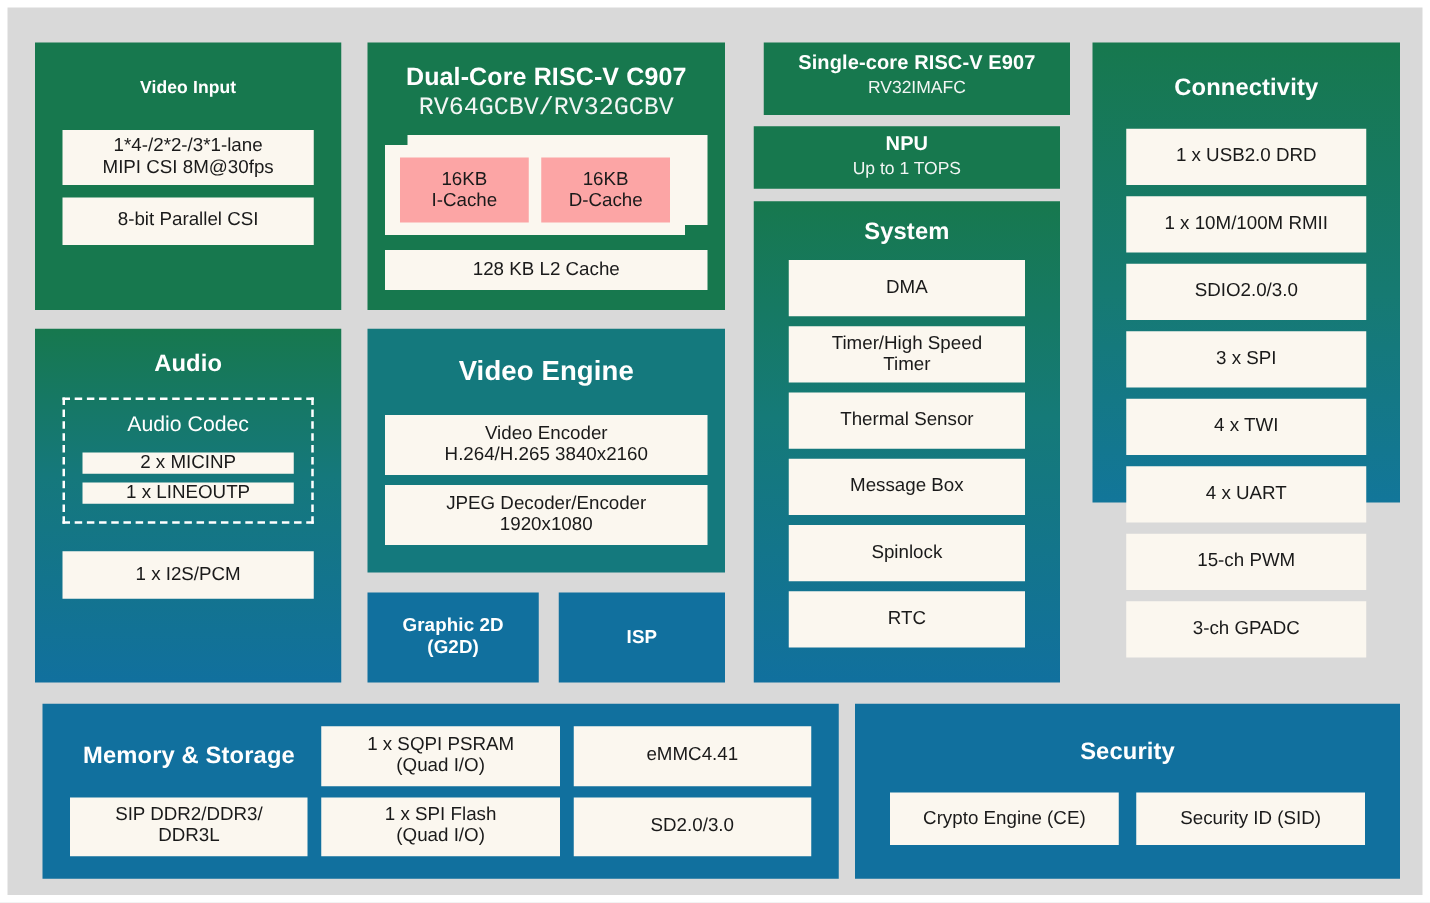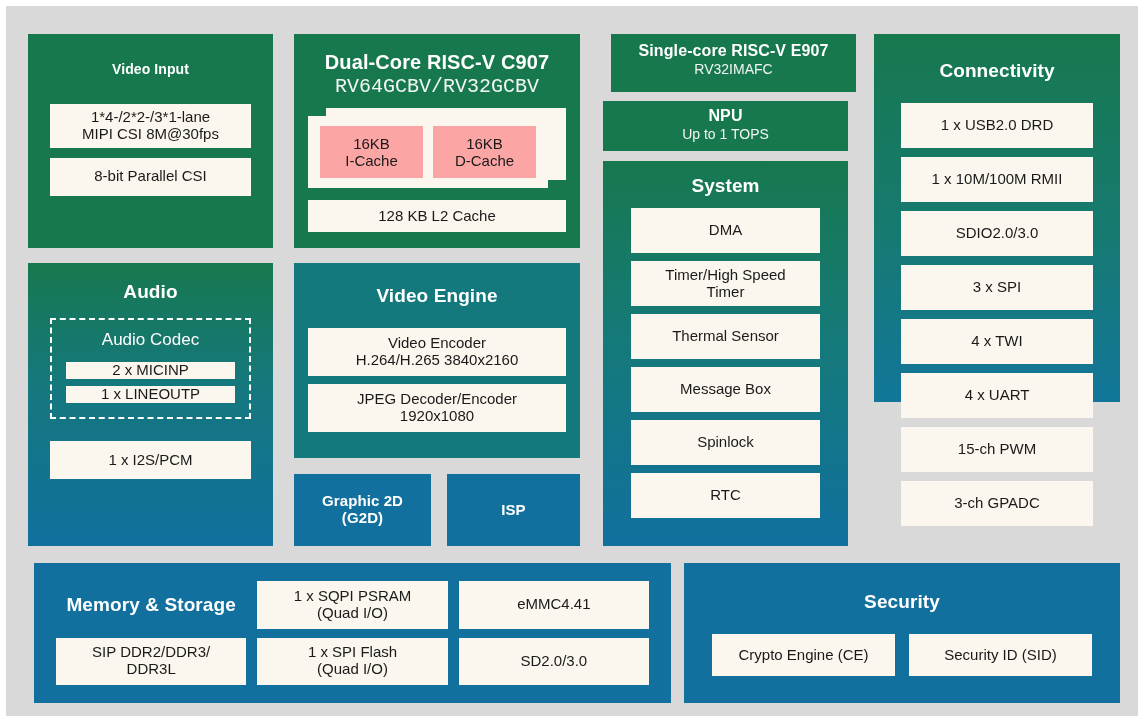--- a/index.html
+++ b/index.html
@@ -107,21 +107,21 @@
     background: #fbf7ef;
     display: flex; align-items: center; justify-content: center; gap: 10px;
     padding: 0 12px;
   }
   #cpu .chip-tan { width: 110px; height: 52px; font-size: 15px; }
   #cpu .l2 { margin: 10px 14px 0 14px; }
   #cpu .l2 .chip { height: 32px; font-size: 15px; }
 
   
   #video-engine { left: 288px; top: 257px; width: 286px; height: 195px; }
-  #video-engine .blk-title { font-size: 19px; margin-top: 22px; }
+  #video-engine .blk-title { font-size: 22px; margin-top: 22px; }
   #video-engine .items { margin: 22px 14px 0 14px; display: flex; flex-direction: column; gap: 8px; }
   #video-engine .chip { font-size: 15px; height: 48px; }
 
   #g2d { left: 288px; top: 468px; width: 137px; height: 72px; }
   #g2d .blk-title { font-size: 15px; margin: auto; }
   #isp { left: 441px; top: 468px; width: 133px; height: 72px; }
   #isp .blk-title { font-size: 15px; margin: auto; }
 
   
   #e907 { left: 605px; top: 28px; width: 245px; height: 58px; }

